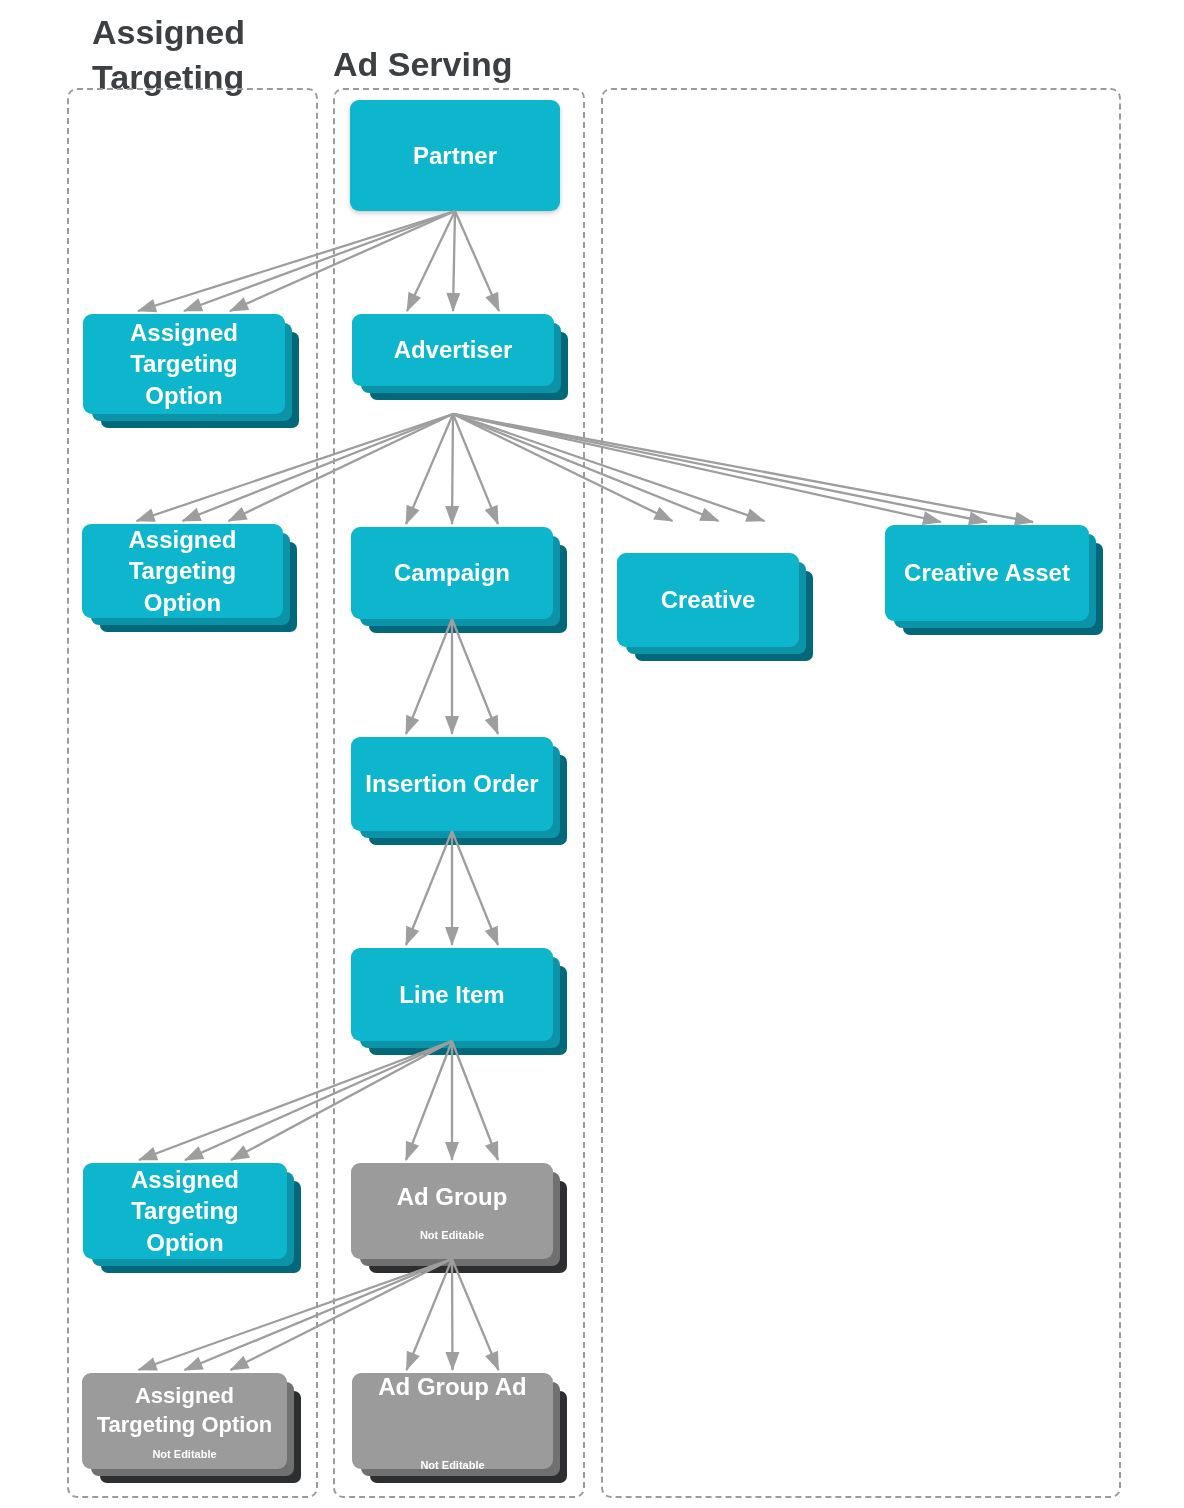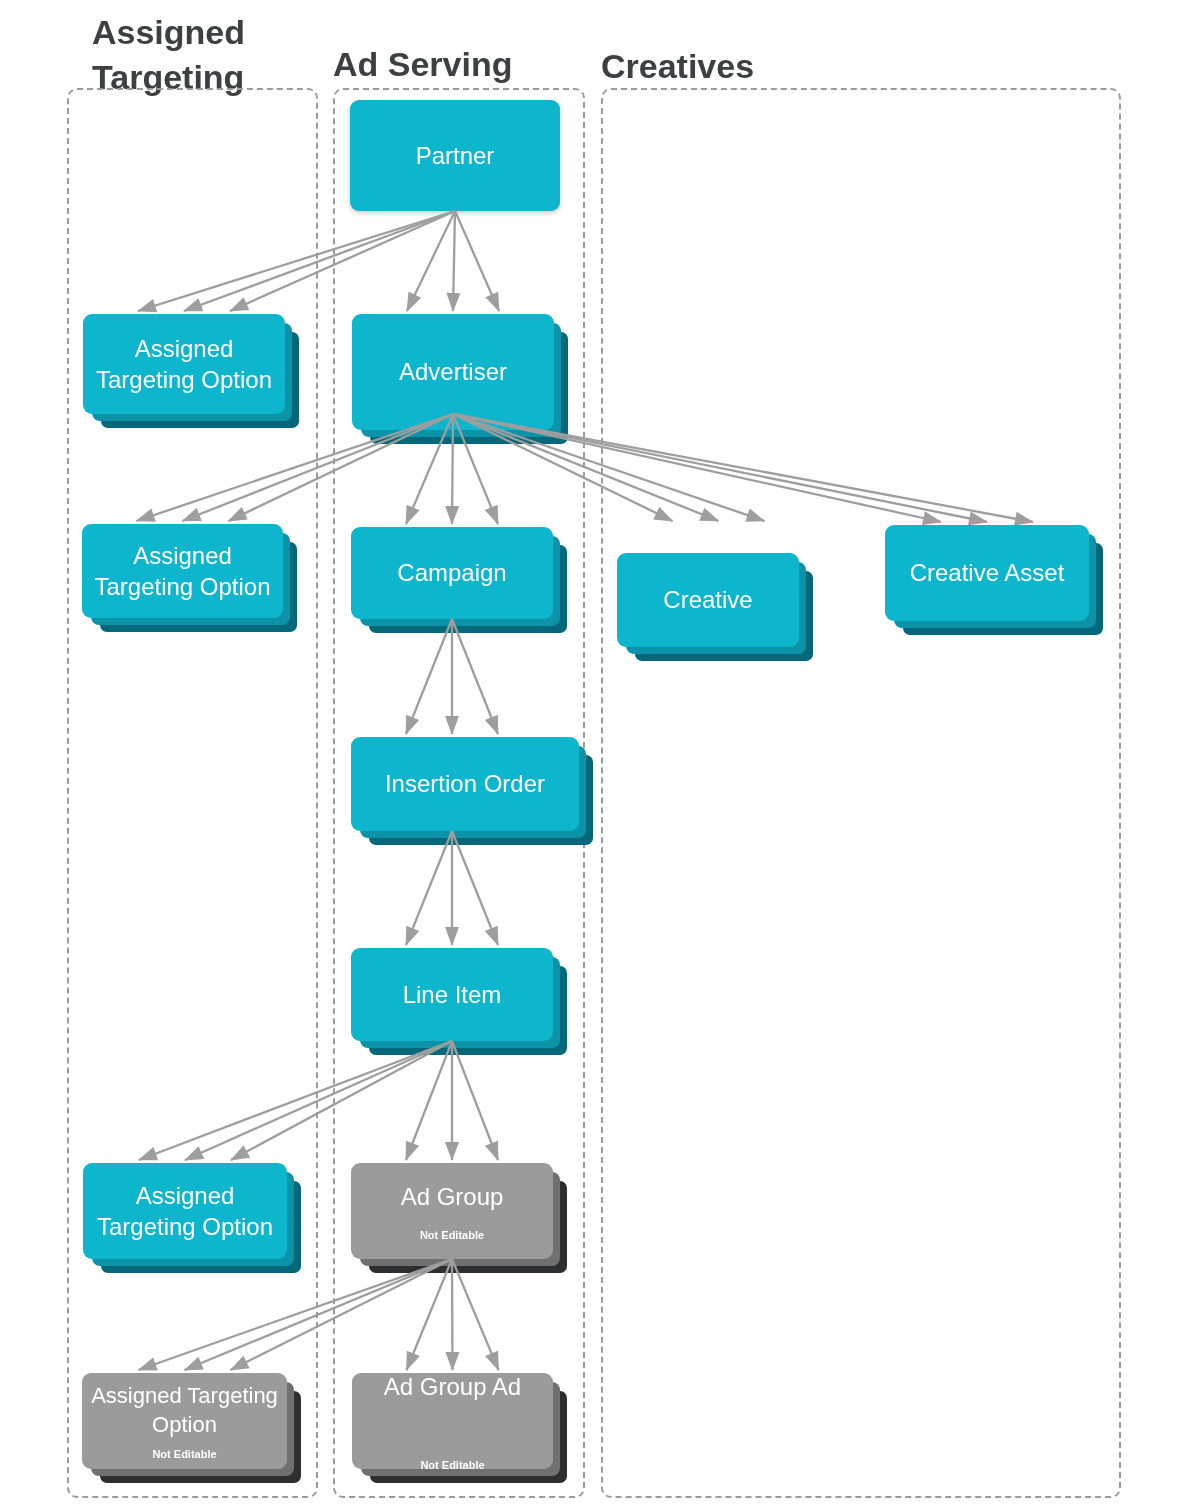--- a/index.html
+++ b/index.html
@@ -56,21 +56,21 @@
   .node--entity.node--stacked{
     box-shadow:8px 8px 0 -1px var(--c-entity-mid),16px 16px 0 -2px var(--c-entity-dark);
   }
   .node--not-editable{background:var(--c-not-editable);}
   .node--not-editable.node--stacked{
     box-shadow:8px 8px 0 -1px var(--c-not-editable-mid),16px 16px 0 -2px var(--c-not-editable-dark);
   }
   .node--single{box-shadow:0 2px 5px rgba(0,0,0,.22);}
   .node-label{
     font-size:24px;
-    font-weight:400;
+    font-weight:700;
     line-height:1.3;
   }
   .node--small-label .node-label{font-size:22px;}
   .node-sublabel{
     font-size:11px;
     font-weight:700;
     margin-top:18px;
     line-height:1;
   }
 
@@ -87,55 +87,54 @@
   }
   #edges .arrowhead-shape{fill:var(--c-arrow);}
 </style>
 </head>
 <body>
 
 <div id="diagram">
 
   <div class="column-header" style="left:92px;top:10px;width:200px;">Assigned Targeting</div>
   <div class="column-header" style="left:333px;top:42px;width:252px;">Ad Serving</div>
-  <div class="column-header" style="left:601px;top:44px;width:520px;">Creatives</div>
 
   <div class="column-frame" style="left:67px;top:88px;width:251px;height:1410px;"></div>
   <div class="column-frame" style="left:333px;top:88px;width:252px;height:1410px;"></div>
   <div class="column-frame" style="left:601px;top:88px;width:520px;height:1410px;"></div>
 
   <div class="node node--entity node--single" style="left:350px;top:100px;width:210px;height:111px;">
     <div class="node-label">Partner</div>
   </div>
 
   <div class="node node--entity node--stacked" style="left:83px;top:314px;width:202px;height:100px;">
     <div class="node-label">Assigned Targeting Option</div>
   </div>
 
-  <div class="node node--entity node--stacked" style="left:352px;top:314px;width:202px;height:116px;">
+  <div class="node node--entity node--stacked" style="left:352px;top:314px;width:202px;height:72px;">
     <div class="node-label">Advertiser</div>
   </div>
 
   <div class="node node--entity node--stacked" style="left:82px;top:524px;width:201px;height:94px;">
     <div class="node-label">Assigned Targeting Option</div>
   </div>
 
   <div class="node node--entity node--stacked" style="left:351px;top:527px;width:202px;height:92px;">
     <div class="node-label">Campaign</div>
   </div>
 
   <div class="node node--entity node--stacked" style="left:617px;top:524px;width:182px;height:94px;margin-top:29px;">
     <div class="node-label">Creative</div>
   </div>
 
   <div class="node node--entity node--stacked" style="left:885px;top:525px;width:204px;height:96px;">
     <div class="node-label">Creative Asset</div>
   </div>
 
-  <div class="node node--entity node--stacked" style="left:351px;top:737px;width:228px;height:94px;">
+  <div class="node node--entity node--stacked" style="left:351px;top:737px;width:202px;height:94px;">
     <div class="node-label">Insertion Order</div>
   </div>
 
   <div class="node node--entity node--stacked" style="left:351px;top:948px;width:202px;height:93px;">
     <div class="node-label">Line Item</div>
   </div>
 
   <div class="node node--entity node--stacked" style="left:83px;top:1163px;width:204px;height:96px;">
     <div class="node-label">Assigned Targeting Option</div>
   </div>

